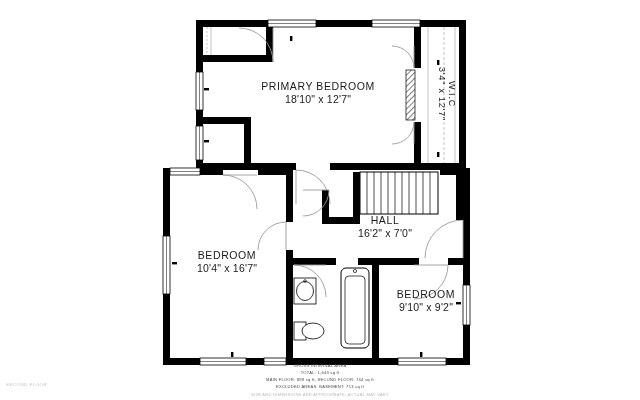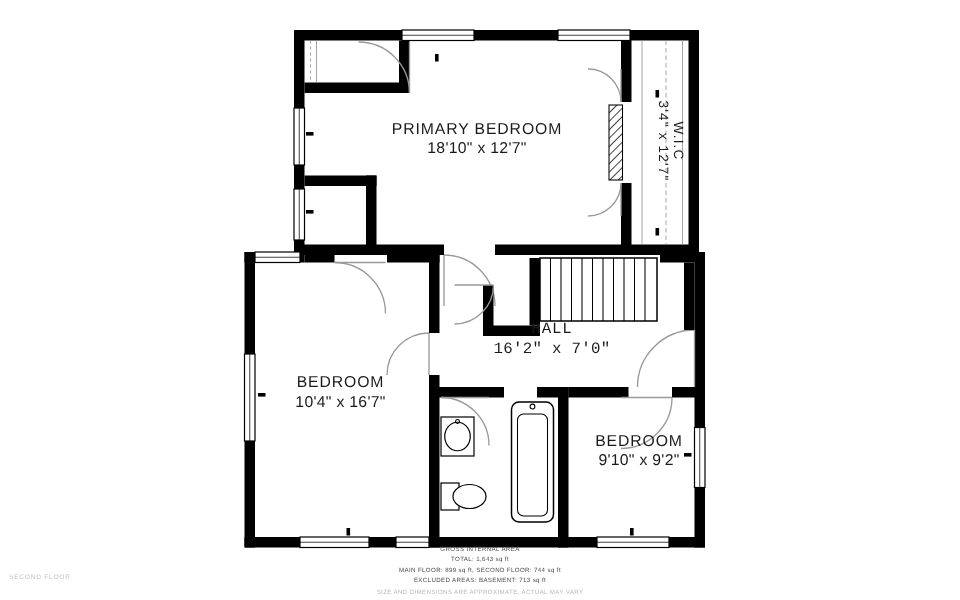--- a/index.html
+++ b/index.html
@@ -326,21 +326,21 @@
   <div class="room-label" style="left:218px; top:80px; width:200px;">
     <span class="room-name">PRIMARY BEDROOM</span>
     <span class="room-dims">18'10" x 12'7"</span>
   </div>
 
   <div class="rot-label" style="left:392px; top:84px; width:110px; transform: rotate(90deg); transform-origin: center center;">
     <span class="room-name">W.I.C</span>
     <span class="room-dims">3'4" x 12'7"</span>
   </div>
 
-  <div class="room-label" style="left:288px; top:214px; width:160px;font-family:Liberation Mono, monospace;">
+  <div class="room-label" style="left:305px; top:214px; width:160px;">
     <span class="room-name">HALL</span>
     <span class="room-dims">16'2" x 7'0"</span>
   </div>
 
   <div class="room-label" style="left:167px; top:249px; width:120px;">
     <span class="room-name">BEDROOM</span>
     <span class="room-dims">10'4" x 16'7"</span>
   </div>
 
 

